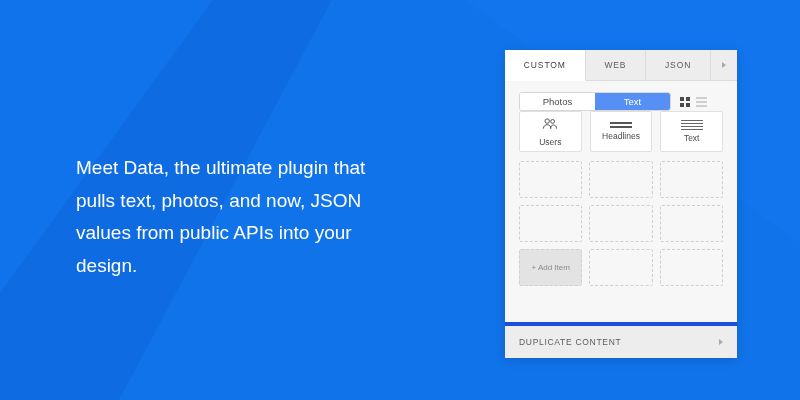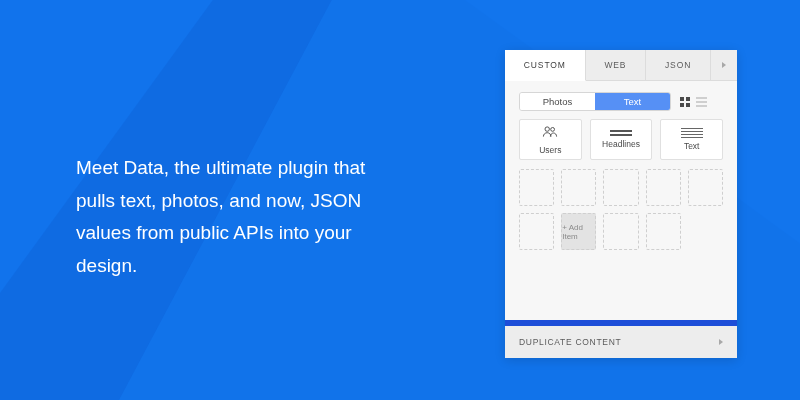--- a/index.html
+++ b/index.html
@@ -178,21 +178,21 @@
   .panel-body {
     flex: 1 1 auto;
     background: #f7f7f7;
     padding: 11px 14px 0 14px;
     box-sizing: border-box;
   }
 
   .segrow {
     display: flex;
     align-items: center;
-    margin-bottom: 8px;
+    margin-bottom: 0;
   }
   .segmented {
     display: flex;
     flex: 0 0 auto;
     width: 152px;
     height: 19px;
     border-radius: 3px;
     overflow: hidden;
     border: 1px solid #d6d6d6;
     box-sizing: border-box;
@@ -258,21 +258,21 @@
     flex-direction: column;
     justify-content: center;
     width: 22px;
     gap: 2px;
   }
   .ico-head i { height: 1.6px; background: #555; display: block; }
   .ico-text i { height: 1.2px; background: #666; display: block; }
 
   .grid-slots {
     display: grid;
-    grid-template-columns: repeat(5, 1fr);
+    grid-template-columns: repeat(3, 1fr);
     grid-template-rows: repeat(3, 37px);
     gap: 7px;
   }
   .slot {
     border: 1px dashed #cfcfcf;
     border-radius: 2px;
     background: transparent;
   }
   .slot.add {
     border: 1px dashed #cfcfcf;
@@ -281,21 +281,21 @@
     align-items: center;
     justify-content: center;
     font-size: 8px;
     color: #8a8a8a;
   }
 
   .panel-footer {
     flex: 0 0 auto;
     height: 32px;
     background: #ededed;
-    border-top: 6px solid #1d4ed8;
+    border-top: 4px solid #1d4ed8;
     display: flex;
     align-items: center;
     padding: 0 14px;
   }
   .footer-label {
     flex: 1 1 auto;
     font-size: 8.5px;
     letter-spacing: 0.7px;
     color: #5b5b5b;
   }

